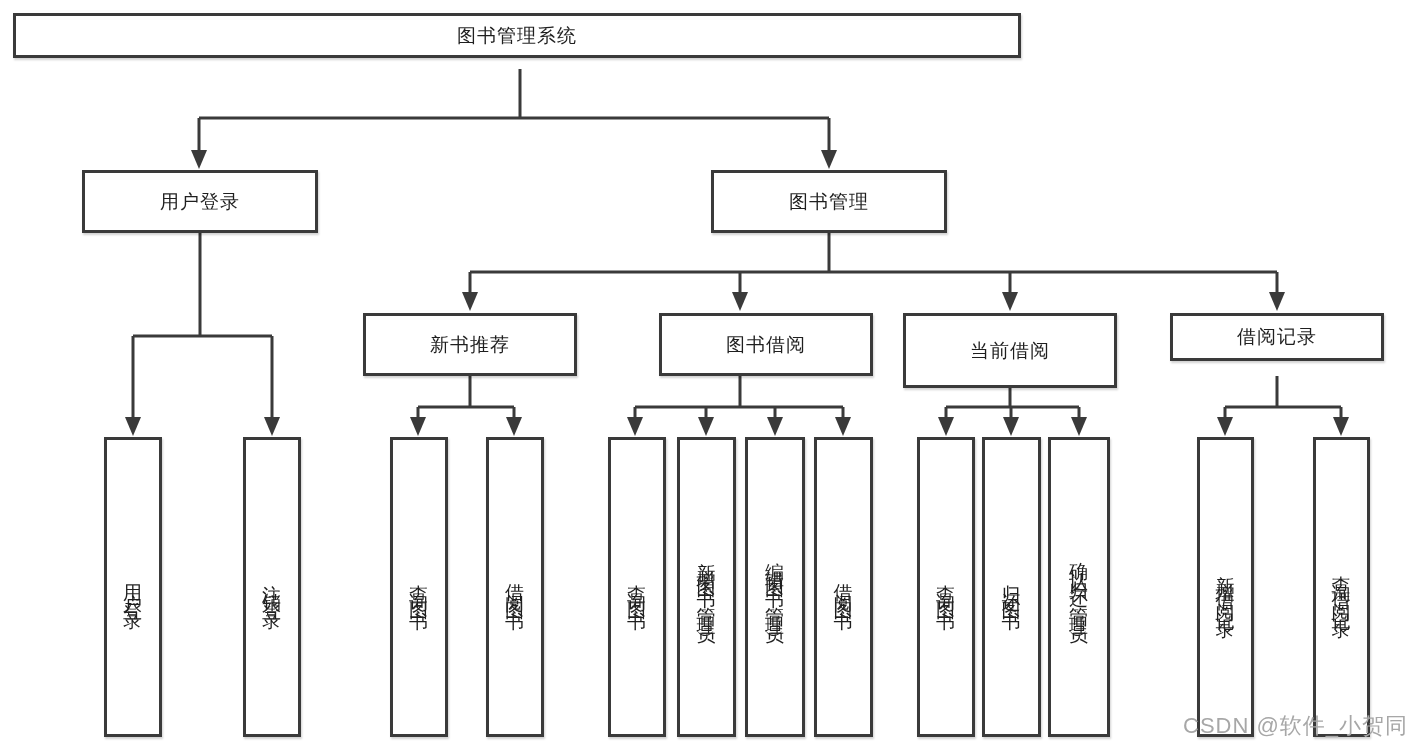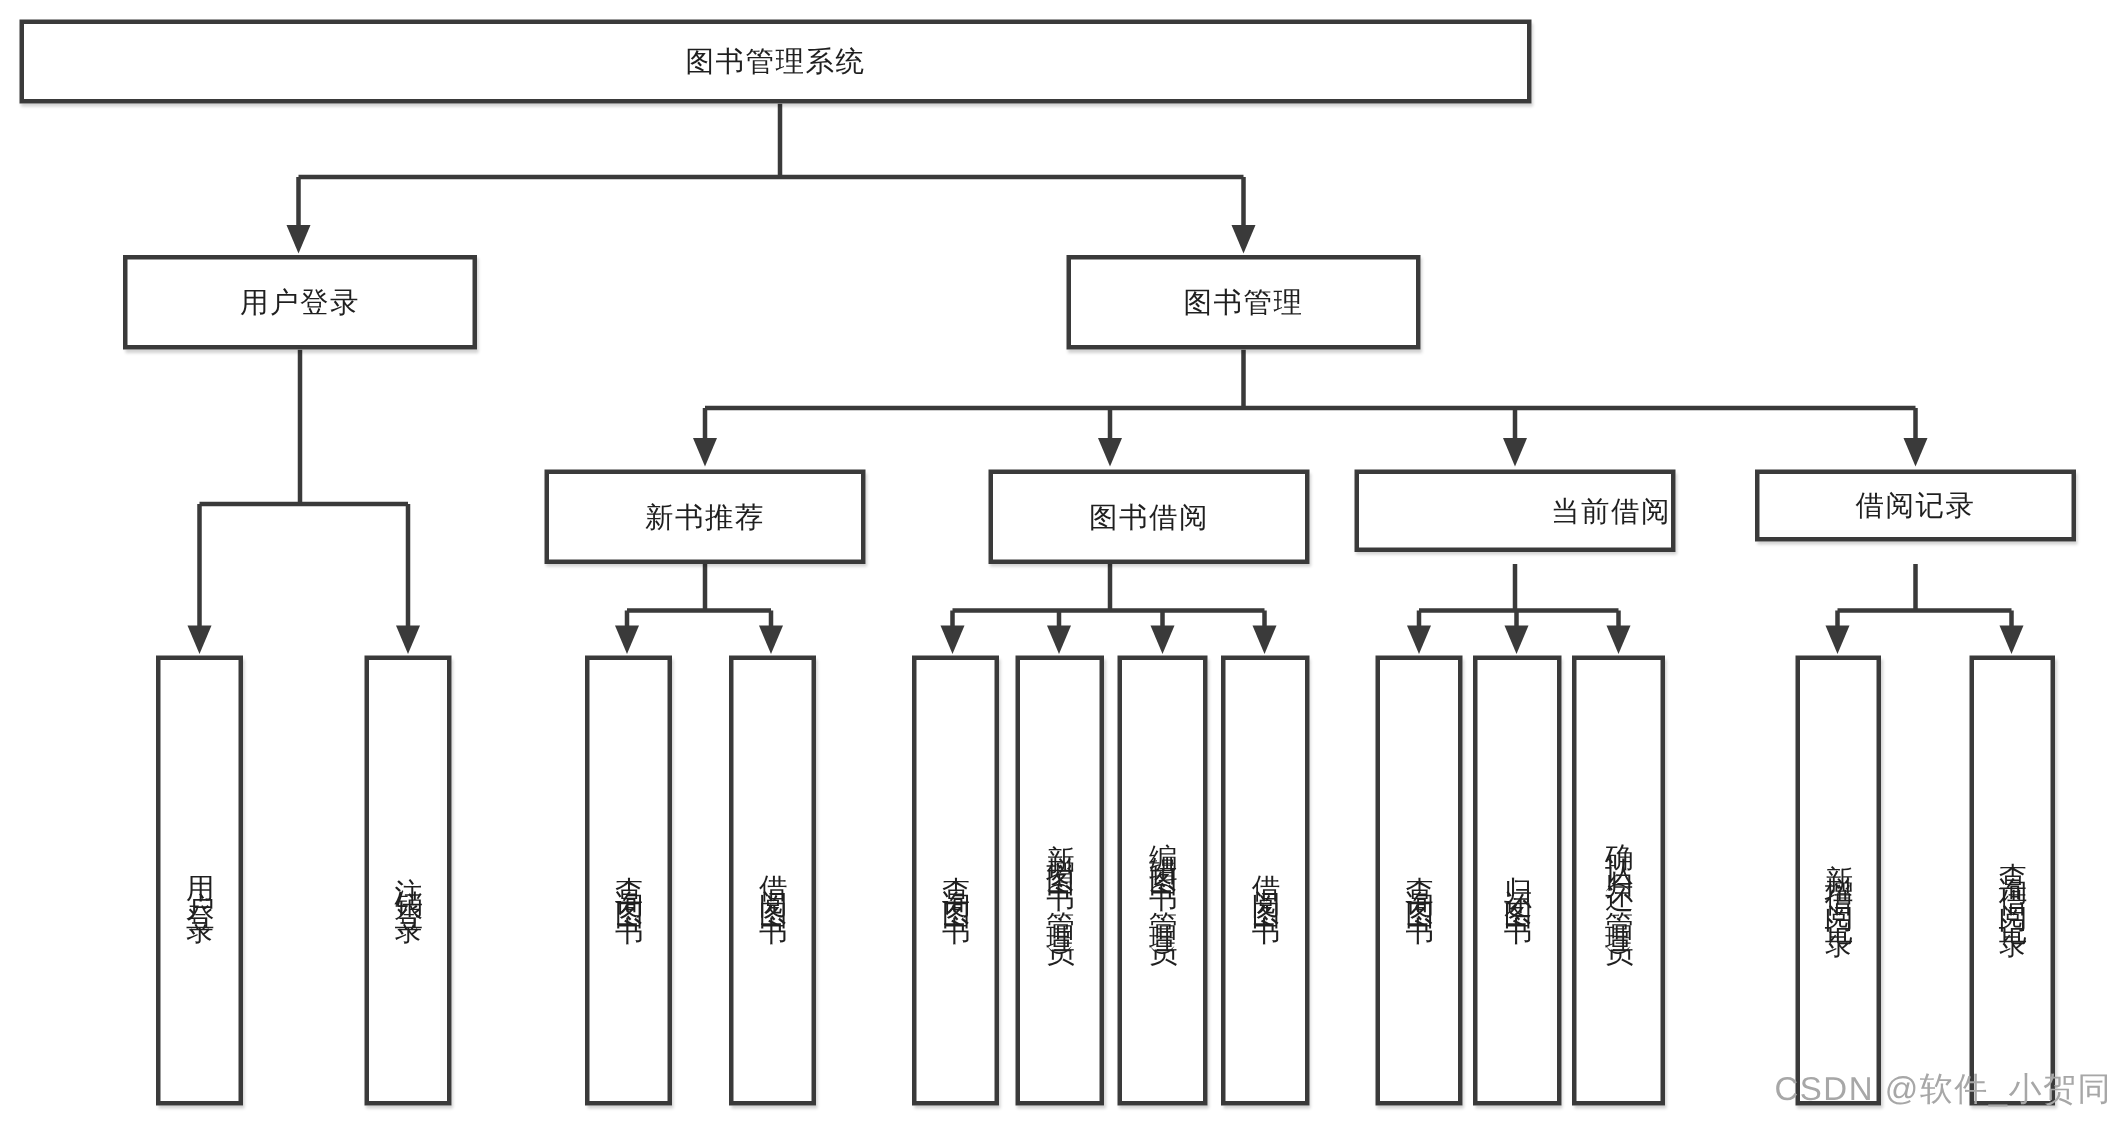--- a/index.html
+++ b/index.html
@@ -28,28 +28,28 @@
   }
   .vbox .lbl {
     writing-mode: vertical-rl;
     text-orientation: mixed;
     letter-spacing: 9px;
     line-height: 1;
     white-space: nowrap;
   }
 
   
-  #n-root        { left: 13px;  top: 13px;  width: 1008px; height: 56px; }
+  #n-root        { left: 13px;  top: 13px;  width: 1008px; height: 45px; }
   
   #n-user-login  { left: 82px;  top: 170px; width: 236px; height: 63px; }
   #n-book-mgmt   { left: 711px; top: 170px; width: 236px; height: 63px; }
   
   #n-new-book    { left: 363px; top: 313px; width: 214px; height: 63px; }
   #n-book-borrow { left: 659px; top: 313px; width: 214px; height: 63px; }
-  #n-current     { left: 903px; top: 313px; width: 214px; height: 55px; justify-content: flex-end; }
+  #n-current     { left: 903px; top: 313px; width: 214px; height: 75px; }
   #n-records     { left: 1170px;top: 313px; width: 214px; height: 48px; }
   
   #l-login       { left: 104px;  width: 58px; }
   #l-logout      { left: 243px;  width: 58px; }
   #l-rec-query   { left: 390px;  width: 58px; }
   #l-rec-borrow  { left: 486px;  width: 58px; }
   #l-bb-query    { left: 608px;  width: 58px; }
   #l-bb-add      { left: 677px;  width: 59px; }
   #l-bb-edit     { left: 745px;  width: 60px; }
   #l-bb-borrow   { left: 814px;  width: 59px; }

